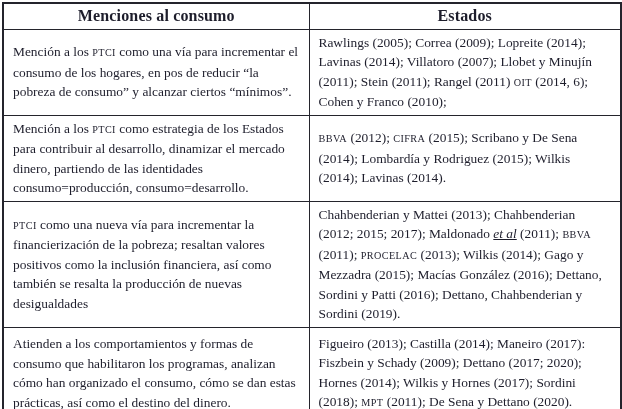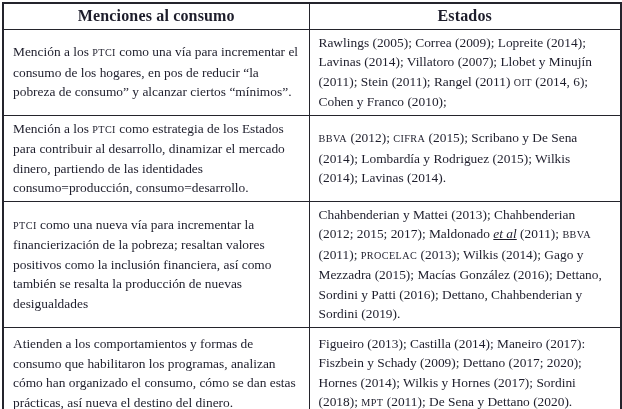--- a/index.html
+++ b/index.html
@@ -67,18 +67,18 @@
       </tr>
       <tr class="r2">
         <td><span>Mención a los </span><span class="sc">PTCI</span><span> como estrategia de los Estados para contribuir al desarrollo, dinamizar el mercado dinero, partiendo de las identidades consumo=producción, consumo=desarrollo.</span></td>
         <td><span class="sc">BBVA</span><span> (2012); </span><span class="sc">CIFRA</span><span> (2015); Scribano y De Sena (2014); Lombardía y Rodriguez (2015); Wilkis (2014); Lavinas (2014).</span></td>
       </tr>
       <tr class="r3">
         <td><span class="sc">PTCI</span><span> como una nueva vía para incrementar la financierización de la pobreza; resaltan valores positivos como la inclusión financiera, así como también se resalta la producción de nuevas desigualdades</span></td>
         <td><span>Chahbenderian y Mattei (2013); Chahbenderian (2012; 2015; 2017); Maldonado </span><span class="it">et al</span><span> (2011); </span><span class="sc">BBVA</span><span> (2011); </span><span class="sc">PROCELAC</span><span> (2013); Wilkis (2014); Gago y Mezzadra (2015); Macías González (2016); Dettano, Sordini y Patti (2016); Dettano, Chahbenderian y Sordini (2019).</span></td>
       </tr>
       <tr class="r4">
-        <td><span>Atienden a los comportamientos y formas de consumo que habilitaron los programas, analizan cómo han organizado el consumo, cómo se dan estas prácticas, así nueva el destino del dinero.</span></td>
+        <td><span>Atienden a los comportamientos y formas de consumo que habilitaron los programas, analizan cómo han organizado el consumo, cómo se dan estas prácticas, así como el destino del dinero.</span></td>
         <td><span>Figueiro (2013); Castilla (2014); Maneiro (2017): Fiszbein y Schady (2009); Dettano (2017; 2020); Hornes (2014); Wilkis y Hornes (2017); Sordini (2018); </span><span class="sc">MPT</span><span> (2011); De Sena y Dettano (2020).</span></td>
       </tr>
     </tbody>
   </table>
 </div>
 
 </body></html>

